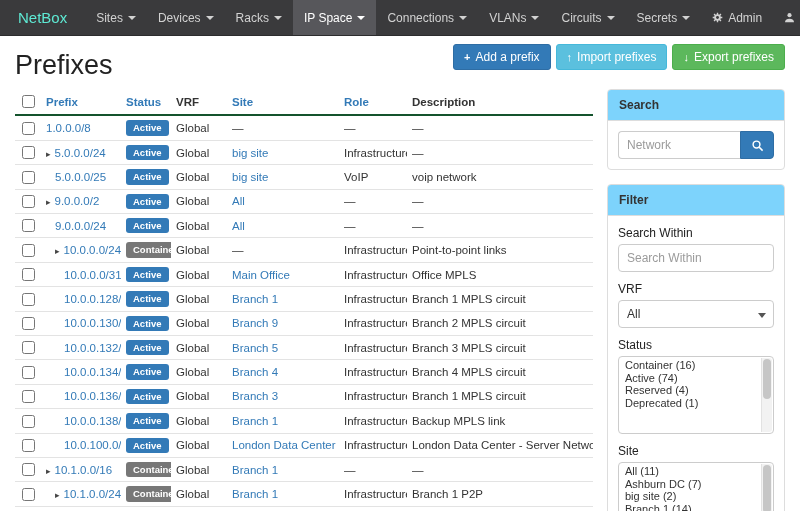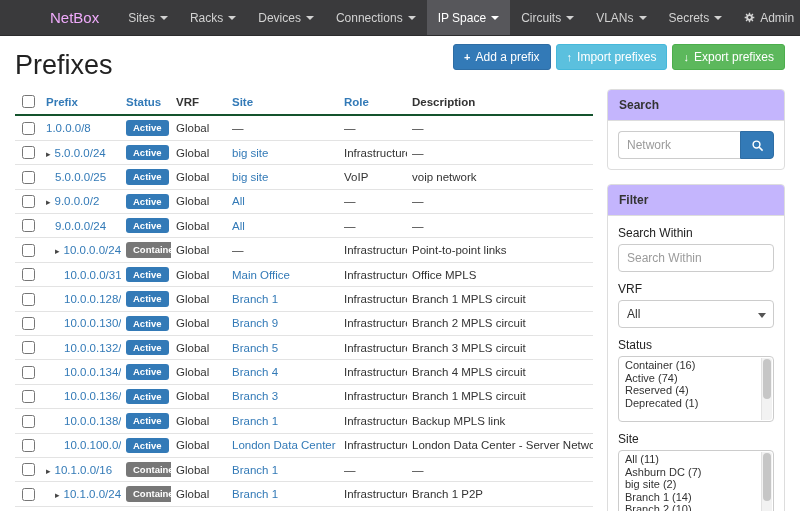--- a/index.html
+++ b/index.html
@@ -1,21 +1,21 @@
 <!DOCTYPE html>
 <html><head>
 <meta charset="utf-8">
 <style>
   *{box-sizing:border-box;margin:0;padding:0;}
   html,body{width:800px;height:511px;overflow:hidden;}
   body{font-family:"Liberation Sans",sans-serif;background:#fff;color:#333;position:relative;}
 
   
   .navbar{height:36px;background:#3a3a3c;border-bottom:1px solid #2c2c2e;display:flex;align-items:stretch;font-size:12px;}
-  .brand{color:#f0abfc;font-size:15px;padding:0 18px;display:flex;align-items:center;cursor:pointer;margin-left:32px;}
+  .brand{color:#5eead4;font-size:15px;padding:0 18px;display:flex;align-items:center;cursor:pointer;}
   .nav-list{display:flex;list-style:none;align-items:stretch;}
   .nav-item{display:flex;align-items:center;padding:0 11px;cursor:pointer;color:#d2d2d2;gap:5px;white-space:nowrap;}
   .nav-item.active{background:#57575b;color:#fff;}
   .nav-right{margin-left:auto;display:flex;list-style:none;align-items:stretch;padding-right:6px;}
   .caret{width:0;height:0;border-left:4px solid transparent;border-right:4px solid transparent;border-top:4px solid currentColor;display:inline-block;}
   .nav-icon{display:inline-flex;align-items:center;}
 
   
   .page-header{display:flex;justify-content:space-between;align-items:flex-start;padding:6px 15px 0;}
   .page-title{font-size:27px;font-weight:400;color:#222;margin:8px 0 8px;}
@@ -34,72 +34,72 @@
   th.sortable{color:#337ab7;cursor:pointer;}
   td{padding:4px 5px;border-top:1px solid #e3e3e3;height:22.5px;vertical-align:middle;white-space:nowrap;overflow:hidden;color:#333;}
   .check-col{text-align:center;}
   .check-col input{vertical-align:middle;}
   .link{color:#337ab7;text-decoration:none;cursor:pointer;}
   .tree-arrow{color:#444;font-size:9px;margin-right:4px;cursor:pointer;}
   .badge{display:inline-block;padding:2px 7px;border-radius:3px;color:#fff;font-size:9.5px;font-weight:bold;line-height:1.2;}
 
   
   .panel{border:1px solid #ddd;border-radius:4px;margin-bottom:14px;background:#fff;}
-  .panel-heading{padding:8px 11px;background:#c4b5fd;border-bottom:1px solid #ddd;font-weight:bold;font-size:12px;color:#333;border-radius:3px 3px 0 0;}
+  .panel-heading{padding:8px 11px;background:#7dd3fc;border-bottom:1px solid #ddd;font-weight:bold;font-size:12px;color:#333;border-radius:3px 3px 0 0;}
   .panel-body{padding:10px;}
   .input-group{display:flex;}
   .search-input{flex:1;min-width:0;height:28px;border:1px solid #ccc;border-right:none;border-radius:4px 0 0 4px;padding:4px 8px;font-size:12px;font-family:inherit;color:#555;}
   .search-input::placeholder{color:#9b9b9b;}
   .search-btn{width:34px;height:28px;background:#337ab7;border:1px solid #2e6da4;border-radius:0 4px 4px 0;display:flex;align-items:center;justify-content:center;cursor:pointer;}
   .flabel{display:block;margin:10px 0 4px;font-size:12px;color:#222;}
   .panel-body .flabel:first-child{margin-top:0;}
   .finput{width:100%;height:28px;border:1px solid #ccc;border-radius:4px;padding:4px 8px;font-size:12px;font-family:inherit;color:#555;}
   .finput::placeholder{color:#9b9b9b;}
   .fselect{position:relative;width:100%;height:28px;border:1px solid #ccc;border-radius:4px;padding:6px 8px;font-size:12px;color:#333;background:#fff;cursor:pointer;}
   .sel-arrow{position:absolute;right:7px;top:12px;width:0;height:0;border-left:4px solid transparent;border-right:4px solid transparent;border-top:5px solid #555;}
   .listbox{position:relative;width:100%;border:1px solid #ccc;border-radius:4px;overflow:hidden;background:#fff;cursor:pointer;}
   .lb-inner{padding:2px 0;}
   .lb-option{padding:0 6px;font-size:11px;line-height:12.5px;color:#333;white-space:nowrap;overflow:hidden;}
   .lb-scrollbar{position:absolute;top:1px;right:1px;bottom:1px;width:11px;background:#f2f2f2;border-left:1px solid #e2e2e2;border-radius:0 3px 3px 0;}
   .lb-thumb{margin:1px;width:8px;background:#c6c6c6;border-radius:4px;}
-  .lb-status{height:66px;}  .lb-status .lb-thumb{height:40px;}
+  .lb-status{height:78px;}  .lb-status .lb-thumb{height:40px;}
   .lb-site{height:106px;}   .lb-site .lb-thumb{height:48px;}
 </style>
 </head>
 <body>
 
 <nav class="navbar">
   <div class="brand">NetBox</div>
   <ul class="nav-list">
       <li class="nav-item">
         <span>Sites</span>
         <span class="caret"></span>
       </li>
       <li class="nav-item">
+        <span>Devices</span>
+        <span class="caret"></span>
+      </li>
+      <li class="nav-item">
         <span>Racks</span>
-        <span class="caret"></span>
-      </li>
-      <li class="nav-item">
-        <span>Devices</span>
-        <span class="caret"></span>
-      </li>
-      <li class="nav-item">
-        <span>Connections</span>
         <span class="caret"></span>
       </li>
       <li class="nav-item active">
         <span>IP Space</span>
         <span class="caret"></span>
       </li>
       <li class="nav-item">
+        <span>Connections</span>
+        <span class="caret"></span>
+      </li>
+      <li class="nav-item">
+        <span>VLANs</span>
+        <span class="caret"></span>
+      </li>
+      <li class="nav-item">
         <span>Circuits</span>
-        <span class="caret"></span>
-      </li>
-      <li class="nav-item">
-        <span>VLANs</span>
         <span class="caret"></span>
       </li>
       <li class="nav-item">
         <span>Secrets</span>
         <span class="caret"></span>
       </li>
     </ul>
   <ul class="nav-right">
       <li class="nav-item">
         <span class="nav-icon">

